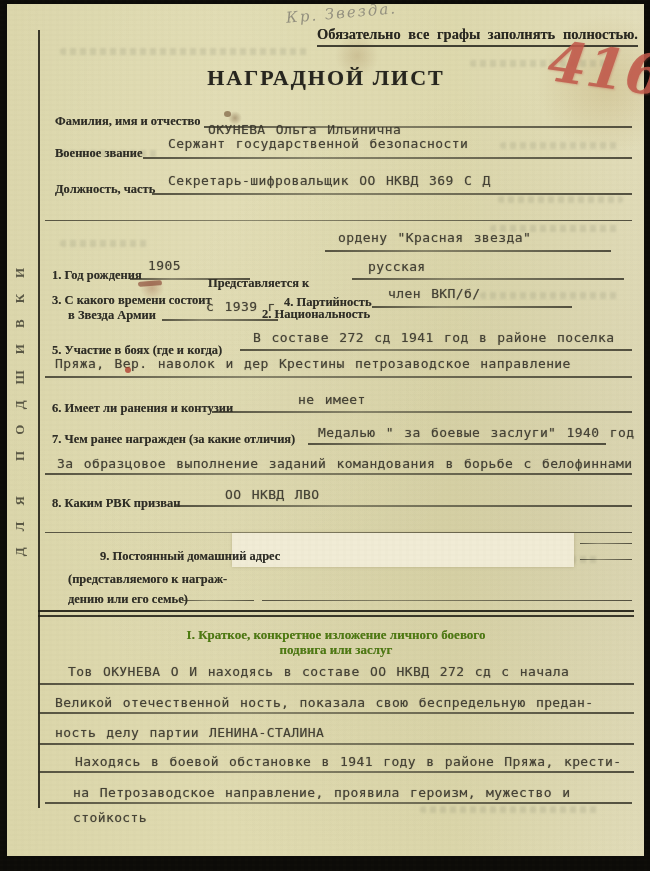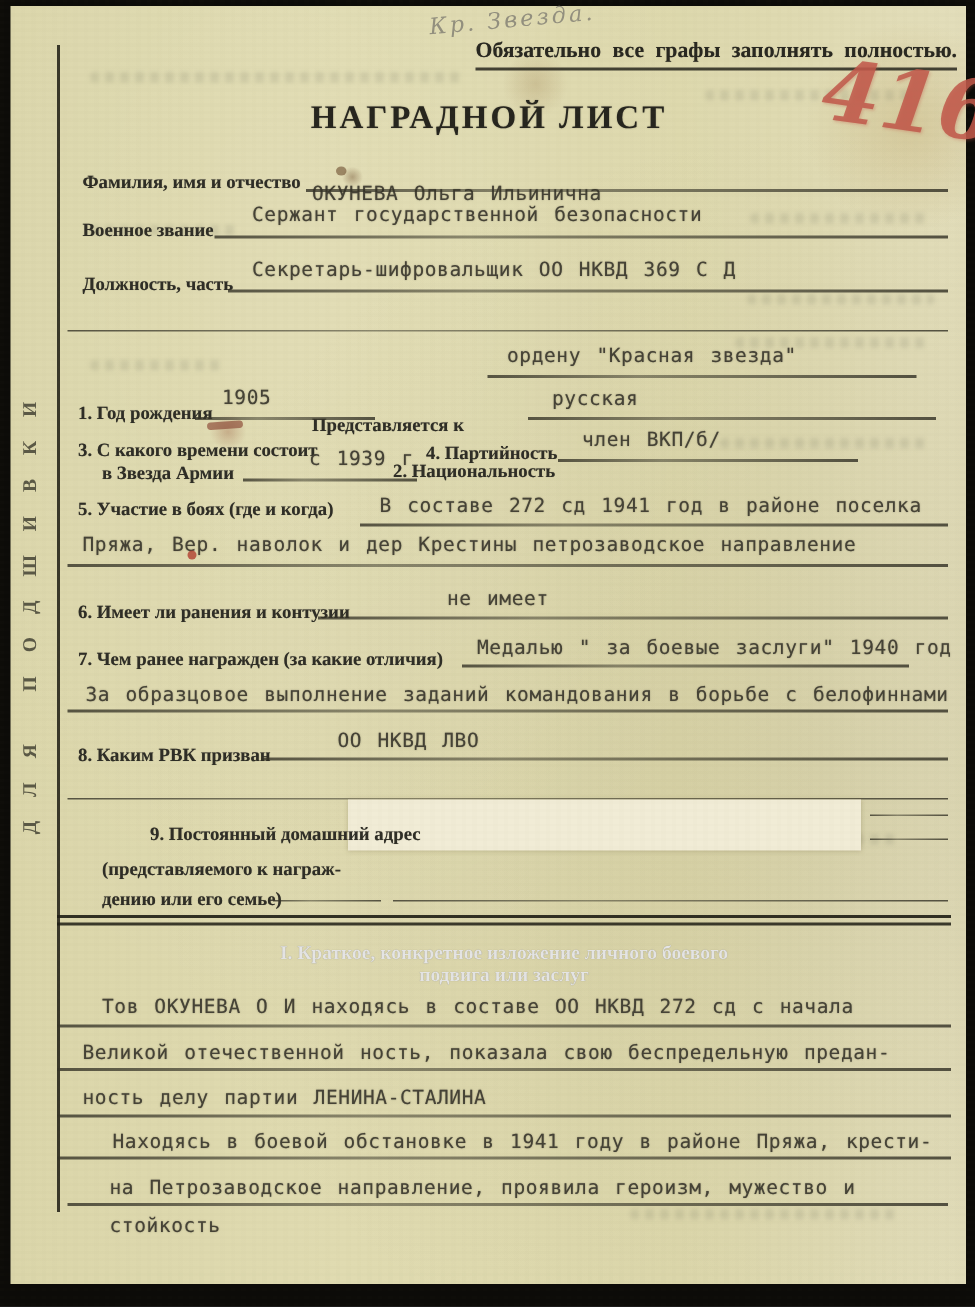--- a/index.html
+++ b/index.html
@@ -71,21 +71,21 @@
     transform:rotate(-90deg); transform-origin:0 0;
     text-align:center; font:bold 13px/22px "Liberation Serif", serif;
     letter-spacing:16px; color:rgba(58,56,44,.8);
   }
   #vline{ position:absolute; left:38px; top:30px; width:2px; height:778px;
     background:rgba(28,27,18,.85); }
   #redaction-box{ position:absolute; left:232px; top:533px; width:342px; height:34px;
     background:#f1ecd6; box-shadow:0 0 3px rgba(120,110,70,.35); }
   .mark{ position:absolute; border-radius:50%; }
   .sec-h{ position:absolute; left:38px; width:596px; text-align:center;
-    font:bold 13px/1.2 "Liberation Serif", serif; color:#e5e5e5;
+    font:bold 13px/1.2 "Liberation Serif", serif; color:#4d7c0f;
     text-shadow:0 0 .5px rgba(40,38,30,.45); }
 </style>
 </head>
 <body>
 
 <div id="scan">
   <div id="paper"></div>
 
   <div class="ghost" style="left:60px;top:48px;width:250px;"></div>
   <div class="ghost" style="left:470px;top:60px;width:140px;"></div>
@@ -132,21 +132,21 @@
   <i class="fl" style="left:352px;top:278px;width:272px;"></i>
 
   <span class="lbl" style="left:52px;top:293px;">3. С какого времени состоит</span>
   <span class="lbl" style="left:68px;top:308px;">в Звезда Армии</span>
   <span class="typed" style="left:206px;top:300px;text-align:center;">с 1939 г</span>
   <i class="fl" style="left:162px;top:319px;width:116px;"></i>
   <span class="lbl" style="left:284px;top:295px;">4. Партийность</span>
   <span class="typed" style="left:388px;top:287px;">член  ВКП/б/</span>
   <i class="fl" style="left:372px;top:306px;width:200px;"></i>
 
-  <span class="lbl" style="left:52px;top:332px;">5. Участие в боях (где и когда)</span>
+  <span class="lbl" style="left:52px;top:343px;">5. Участие в боях (где и когда)</span>
   <span class="typed" style="left:253px;top:331px;">В составе  272 сд 1941 год в районе поселка</span>
   <i class="fl" style="left:240px;top:349px;width:392px;"></i>
   <span class="typed" style="left:55px;top:357px;">Пряжа, Вер. наволок и дер  Крестины петрозаводское  направление</span>
   <i class="fl" style="left:45px;top:376px;width:587px;"></i>
 
   <span class="lbl" style="left:52px;top:401px;">6. Имеет ли ранения и контузии</span>
   <span class="typed" style="left:298px;top:393px;">не  имеет</span>
   <i class="fl" style="left:212px;top:411px;width:420px;"></i>
 
   <span class="lbl" style="left:52px;top:432px;">7. Чем ранее награжден (за какие отличия)</span>

